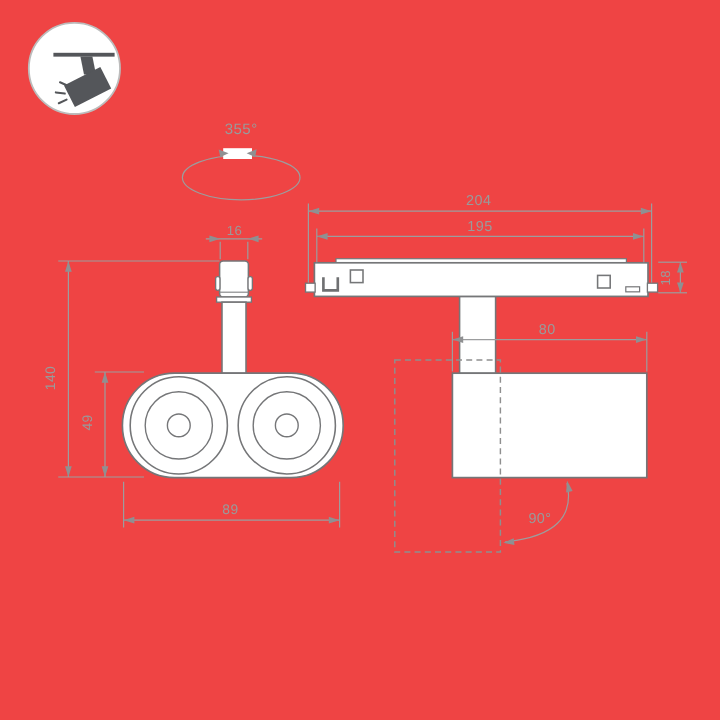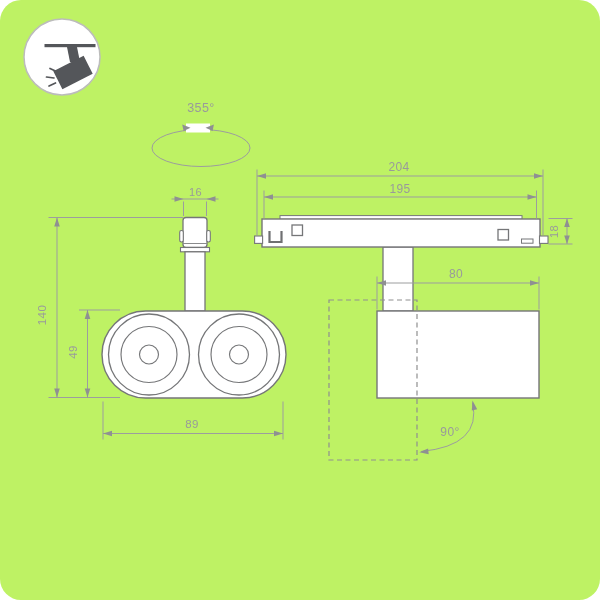--- a/index.html
+++ b/index.html
@@ -1,16 +1,16 @@
 <!DOCTYPE html>
 <html><head>
 <meta charset="utf-8">
 <style>
   html,body{margin:0;padding:0;background:#ffffff;}
-  .canvas{width:600px;height:600px;background:#bef264;position:relative;overflow:hidden;border-radius:21px;}
+  .canvas{width:600px;height:600px;background:#ef4444;position:relative;overflow:hidden;}
   svg{display:block;}
   .dim-text{fill:#999a9b;font-family:"Liberation Sans",sans-serif;letter-spacing:.4px;}
   .outline{fill:#ffffff;stroke:#757678;}
   .dimline{stroke:#9c9d9e;stroke-width:1;fill:none;}
   .arrow{fill:#8f9092;stroke:none;}
 </style>
 </head>
 <body>
 
 <div class="canvas">

